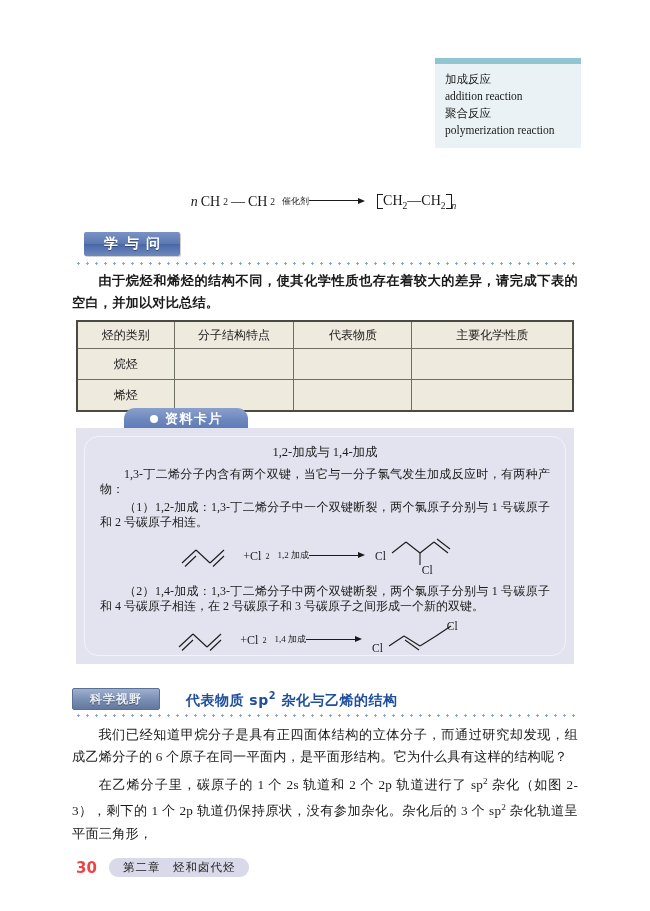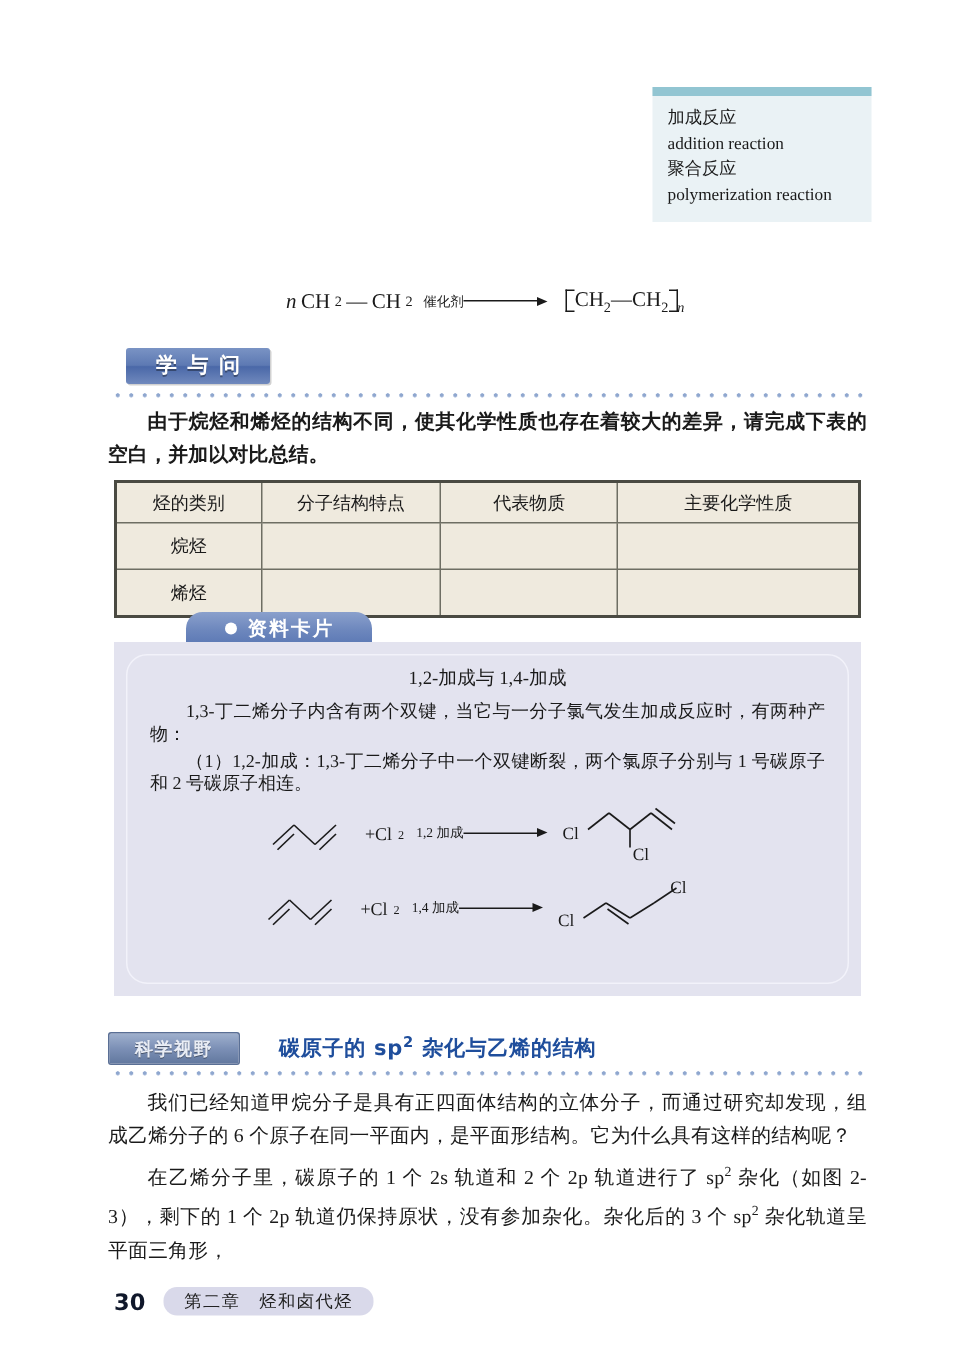--- a/index.html
+++ b/index.html
@@ -307,21 +307,21 @@
     position: absolute;
     left: 76px; top: 858px;
     display: flex;
     align-items: center;
     gap: 12px;
   }
   .footer .pno {
     font-size: 15px;
     font-weight: bold;
     font-family: "DejaVu Sans", sans-serif;
-    color: #0f172a;
+    color: #ef4444;
   }
   .footer .chip {
     background: #d9d9ea;
     border-radius: 9px;
     padding: 2px 14px;
     font-size: 11.5px;
     color: #222;
     font-family: "DejaVu Sans", sans-serif;
     letter-spacing: 1px;
   }
@@ -423,20 +423,21 @@
             <line x1="16" y1="7" x2="30" y2="18"></line>
             <line x1="30" y1="18" x2="30" y2="30"></line>
             <line x1="30" y1="18" x2="44" y2="7"></line>
             <line x1="44" y1="7" x2="58" y2="18"></line>
             <line x1="47" y1="4" x2="60" y2="14"></line>
           </g>
         </svg>
         <span class="sm" style="position:relative; left:-38px; top:14px;">Cl</span>
       </div>
 
+      <p class="card-p">（2）1,4-加成：1,3-丁二烯分子中两个双键断裂，两个氯原子分别与 1 号碳原子和 4 号碳原子相连，在 2 号碳原子和 3 号碳原子之间形成一个新的双键。</p>
 
       <div class="rxn">
         <svg width="60" height="34" viewBox="0 0 60 34">
           <g stroke="#1a1a1a" stroke-width="1.1" fill="none">
             <line x1="3" y1="24" x2="17" y2="11"></line>
             <line x1="17" y1="11" x2="31" y2="24"></line>
             <line x1="31" y1="24" x2="45" y2="11"></line>
             <line x1="6" y1="27.5" x2="17" y2="17"></line>
             <line x1="34" y1="27.5" x2="45" y2="17"></line>
           </g>
@@ -459,21 +460,21 @@
         </svg>
         <span class="sm" style="position:relative; left:-16px; top:-14px;">Cl</span>
       </div>
 
     </div>
   </div>
 
   <div class="badge-kxsy">
     <div class="t">科学视野</div>
   </div>
-  <div class="kxsy-title"><span>碳原子的 sp</span><span class="sup">2</span><span> 杂化与乙烯的结构</span></div>
+  <div class="kxsy-title"><span>代表物质 sp</span><span class="sup">2</span><span> 杂化与乙烯的结构</span></div>
   <div class="dotline dotline-2"></div>
 
   <div class="kxsy-text">
     <p class="para">我们已经知道甲烷分子是具有正四面体结构的立体分子，而通过研究却发现，组成乙烯分子的 6 个原子在同一平面内，是平面形结构。它为什么具有这样的结构呢？</p>
     <p class="para"><span>在乙烯分子里，碳原子的 1 个 2s 轨道和 2 个 2p 轨道进行了 sp</span><span class="sup">2</span><span> 杂化（如图 2-3），剩下的 1 个 2p 轨道仍保持原状，没有参加杂化。杂化后的 3 个 sp</span><span class="sup">2</span><span> 杂化轨道呈平面三角形，</span></p>
   </div>
 
   <div class="footer">
     <span class="pno">30</span>
     <span class="chip">第二章　烃和卤代烃</span>

